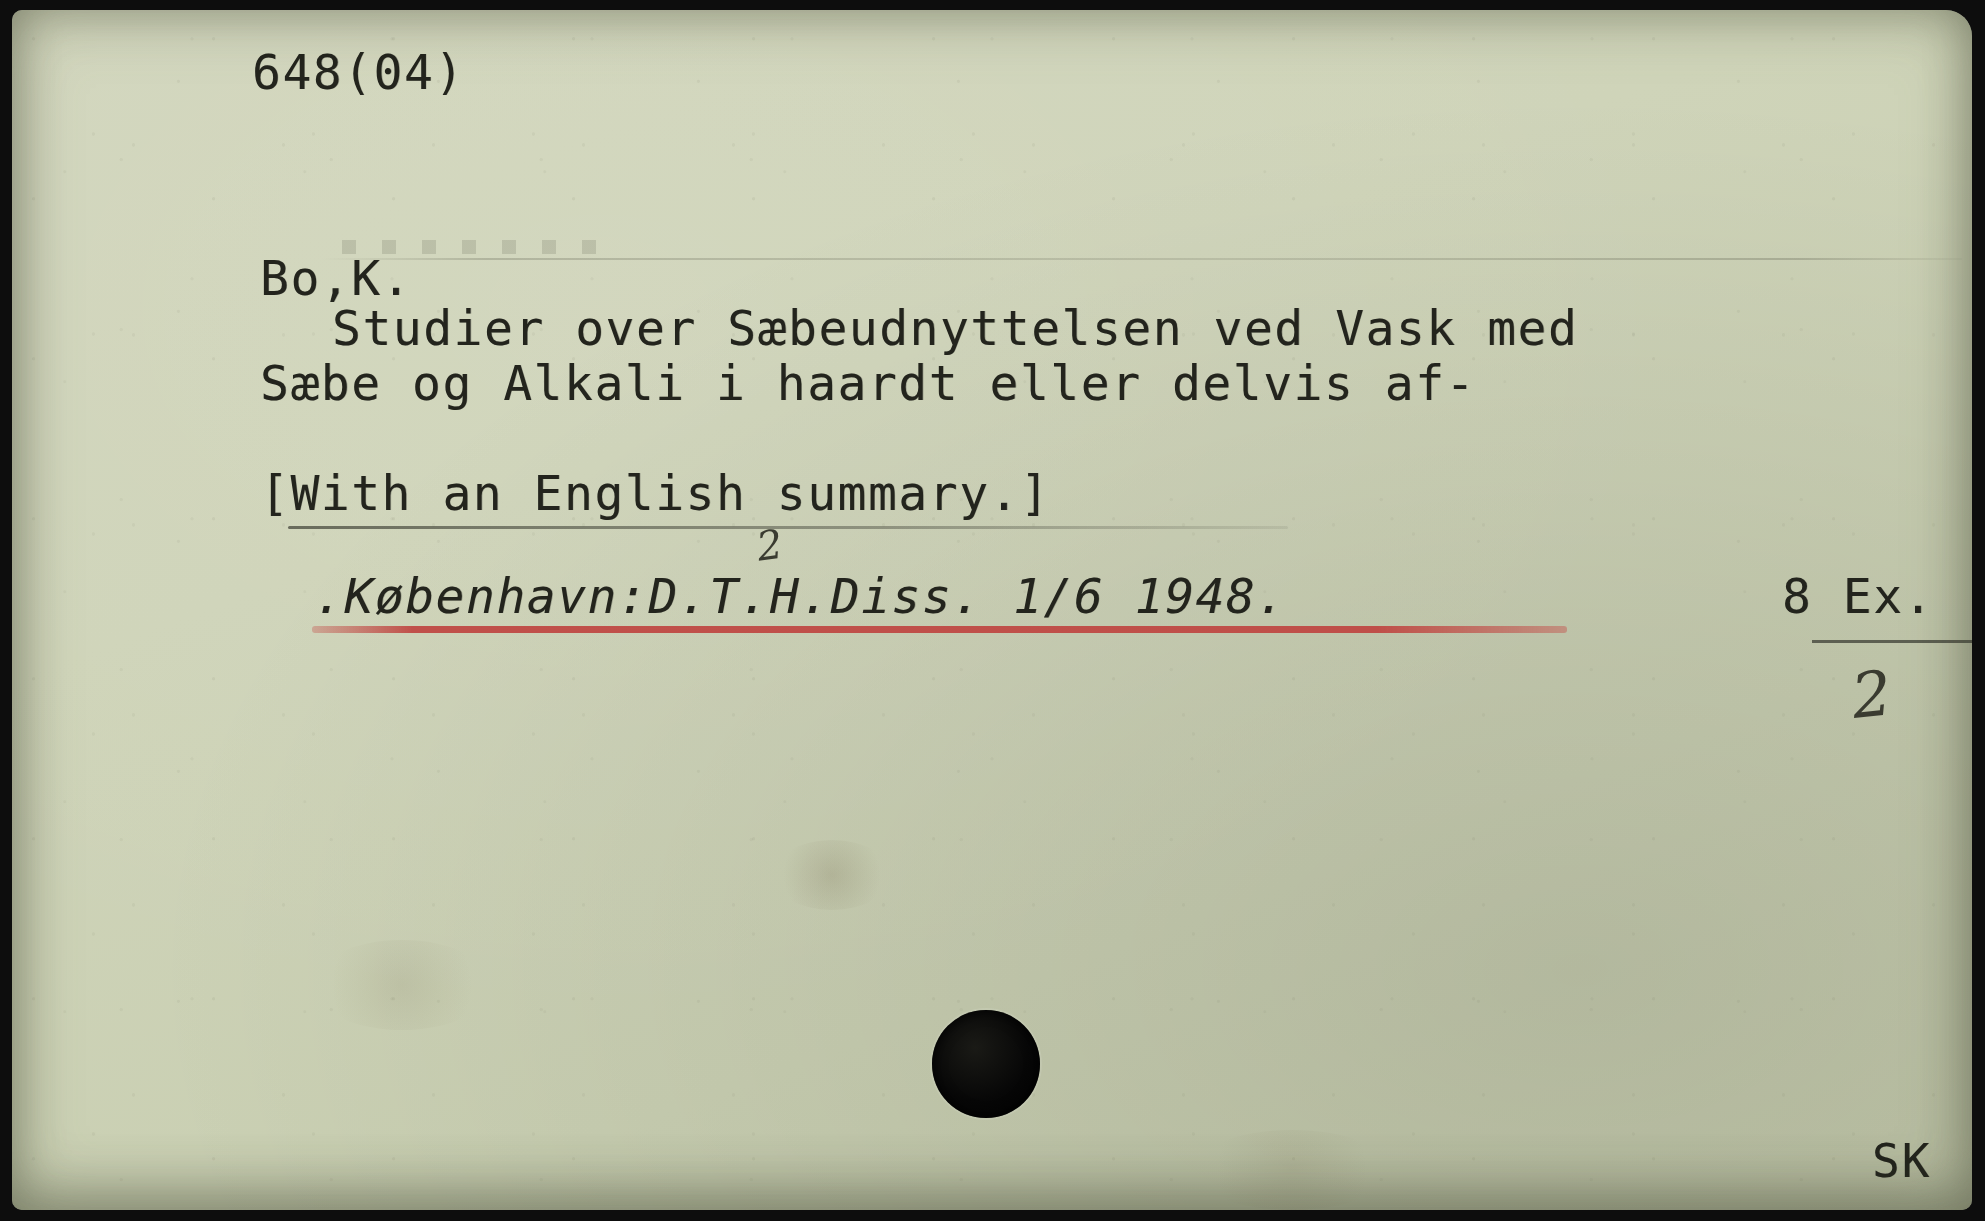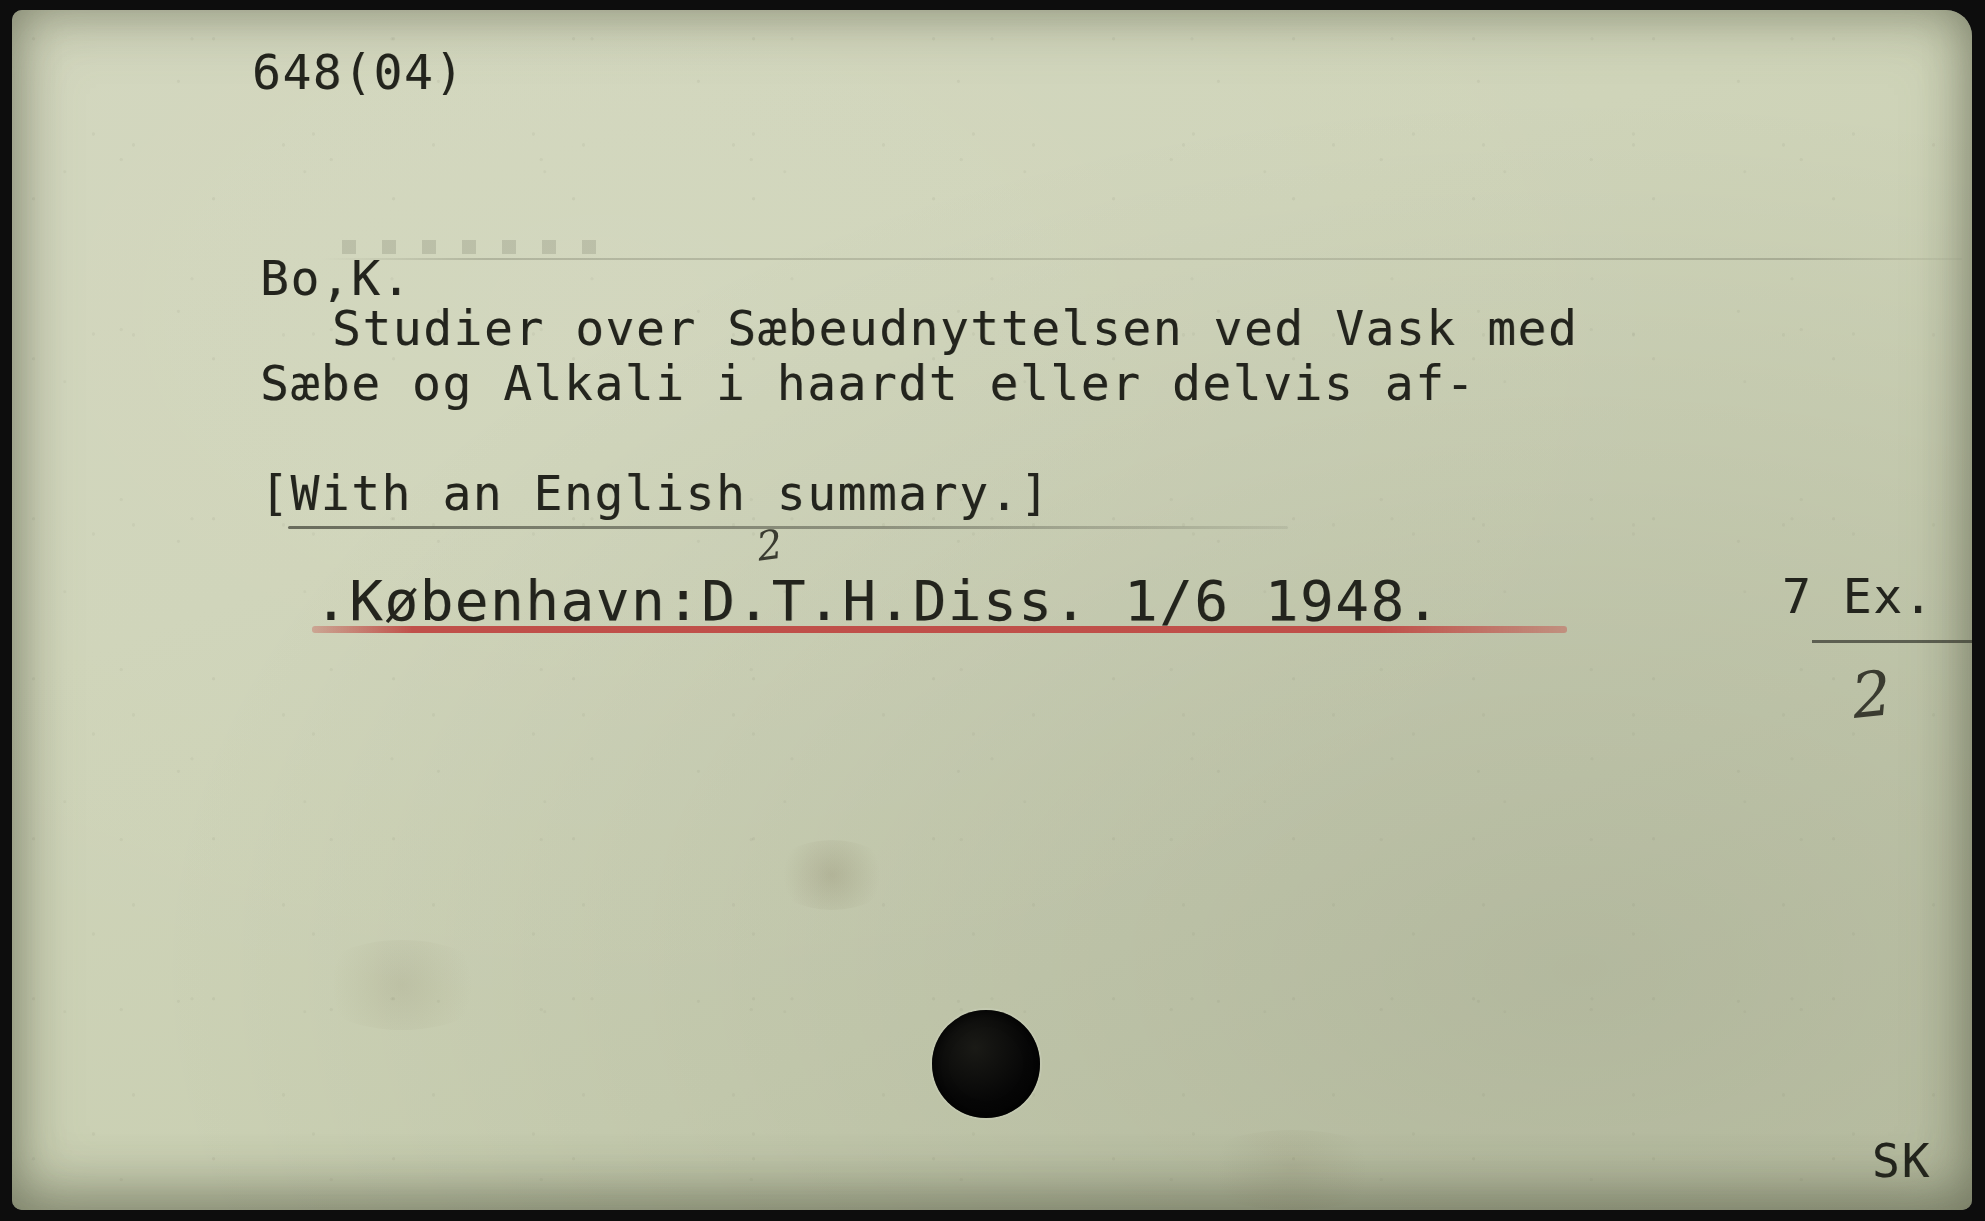--- a/index.html
+++ b/index.html
@@ -66,21 +66,21 @@
   
   .class-1 { left: 240px; top: 34px;  font-size: 48px; }
   .class-2 { left: 240px; top: 90px;  font-size: 48px; }
 
   .author   { left: 248px; top: 240px; font-size: 48px; }
   .title-1  { left: 320px; top: 290px; font-size: 48px; }
   .title-2  { left: 248px; top: 345px; font-size: 48px; }
   .title-3  { left: 248px; top: 400px; font-size: 48px; }
   .title-4  { left: 248px; top: 455px; font-size: 48px; }
 
-  .imprint  { left: 302px; top: 558px; font-size: 56px; }
+  .imprint  { left: 302px; top: 558px; font-size: 48px; font-style: italic; }
   .copies   { left: 1770px; top: 558px; font-size: 48px; }
   .initials { left: 1860px; top: 1124px; font-size: 46px; letter-spacing: 2px; }
 
   
   .rule-pencil {
     position: absolute;
     left: 276px;
     top: 516px;
     width: 1000px;
     height: 3px;
@@ -177,21 +177,21 @@
     <div class="typed title-2">Sæbe og Alkali i haardt eller delvis af-</div>
     <div class="typed title-1">Studier over Sæbeudnyttelsen ved Vask med</div>
     <div class="typed title-4">[With an English summary.]</div>
 
     <div class="rule-pencil"></div>
     <div class="hand hand-1">2</div>
 
     <div class="typed imprint">.København:D.T.H.Diss. 1/6 1948.</div>
     <div class="rule-red"></div>
 
-    <div class="typed copies">7 Ex.</div>
+    <div class="typed copies">8 Ex.</div>
     <div class="rule-short"></div>
     <div class="hand hand-2">2</div>
 
     <div class="punch"></div>
 
     <div class="typed initials">SK</div>
 
     <div class="edge-shade"></div>
   </div>
 </div>

